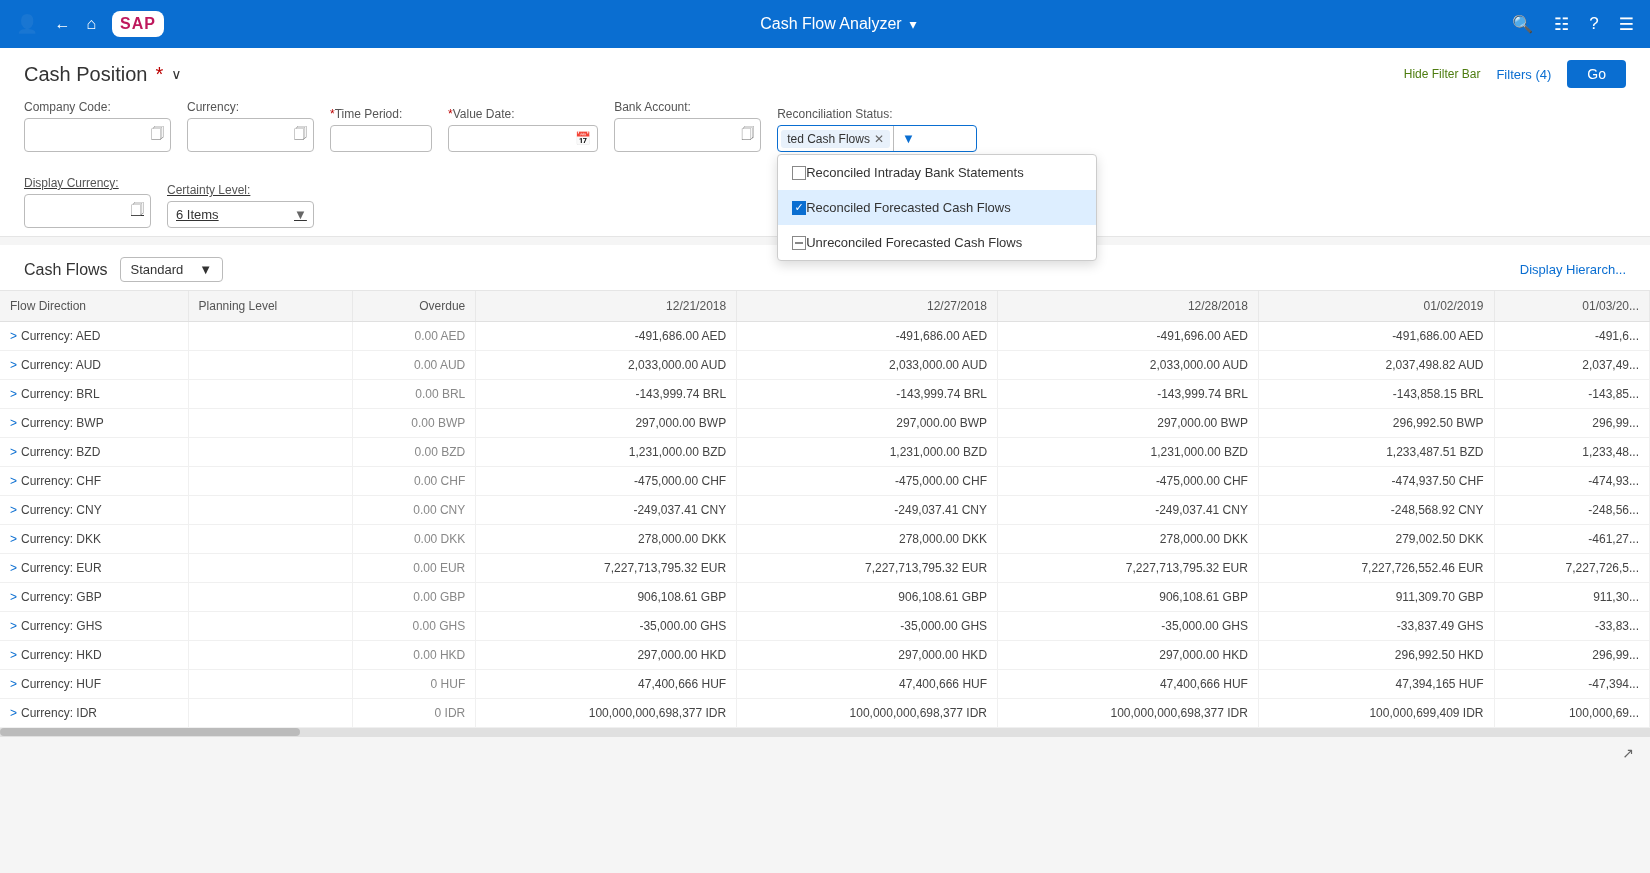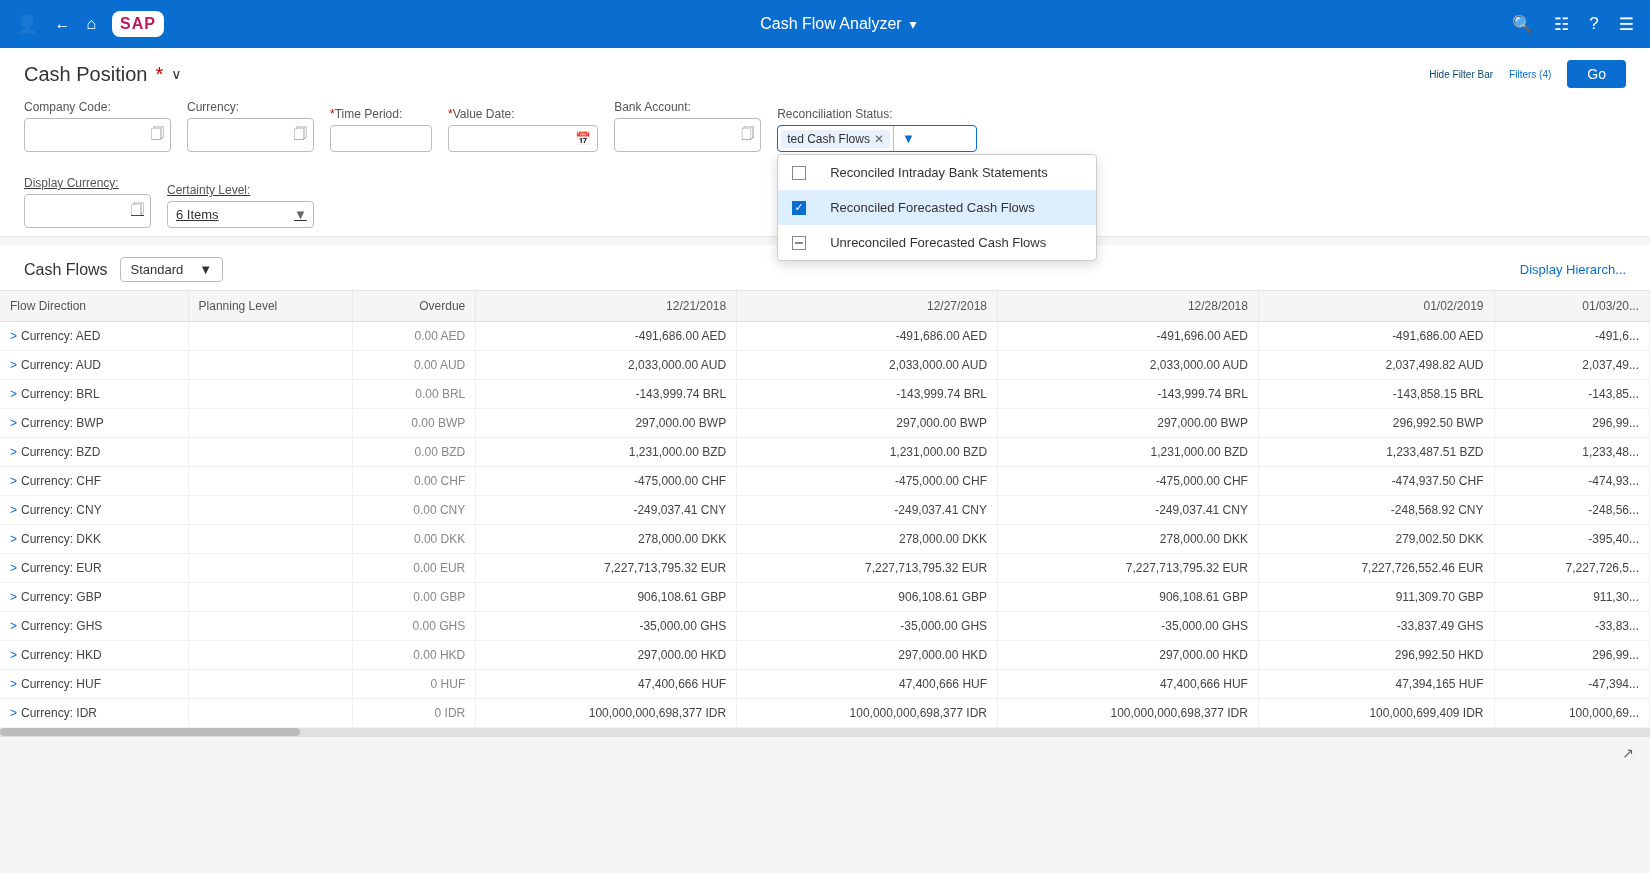--- a/index.html
+++ b/index.html
@@ -42,22 +42,22 @@
     }
     .page-title {
       font-size: 20px;
       font-weight: 500;
       color: #333;
       display: flex;
       align-items: center;
       gap: 8px;
     }
     .filter-bar-actions { display: flex; align-items: center; gap: 16px; }
-    .hide-filter-link { color: #0c4a6e; cursor: pointer; font-size: 10px; }
-    .filters-count { color: #0a6ed1; cursor: pointer; font-size: 10px; }
+    .hide-filter-link { color: #4d7c0f; cursor: pointer; font-size: 12px; }
+    .filters-count { color: #0a6ed1; cursor: pointer; font-size: 13px; }
     .go-btn {
       background: #0a6ed1;
       color: white;
       border: none;
       padding: 6px 20px;
       border-radius: 4px;
       cursor: pointer;
       font-size: 14px;
     }
 
@@ -114,21 +114,21 @@
       background: white;
       border: 1px solid #ccc;
       border-radius: 4px;
       box-shadow: 0 4px 12px rgba(0,0,0,0.15);
       z-index: 100;
     }
     .dropdown-item {
       display: flex;
       align-items: center;
       padding: 10px 14px;
-      gap: 24px;
+      gap: 0;
       cursor: pointer;
       font-size: 13px;
     }
     .dropdown-item.selected { background: #e8f1fb; }
     .dropdown-checkbox {
       width: 14px;
       height: 14px;
       border: 1px solid #888;
       display: flex;
       align-items: center;
@@ -460,21 +460,21 @@
     <td class="negative">-248,56...</td>
   </tr>
           <tr>
     <td><span class="row-expander">&gt;</span>Currency: DKK</td>
     <td></td>
     <td style="color:#888;">0.00 DKK</td>
     <td class="negative">278,000.00 DKK</td>
     <td class="negative">278,000.00 DKK</td>
     <td class="negative">278,000.00 DKK</td>
     <td class="negative">279,002.50 DKK</td>
-    <td class="negative">-395,40...</td>
+    <td class="negative">-461,27...</td>
   </tr>
           <tr>
     <td><span class="row-expander">&gt;</span>Currency: EUR</td>
     <td></td>
     <td style="color:#888;">0.00 EUR</td>
     <td class="negative">7,227,713,795.32 EUR</td>
     <td class="negative">7,227,713,795.32 EUR</td>
     <td class="negative">7,227,713,795.32 EUR</td>
     <td class="negative">7,227,726,552.46 EUR</td>
     <td class="negative">7,227,726,5...</td>

